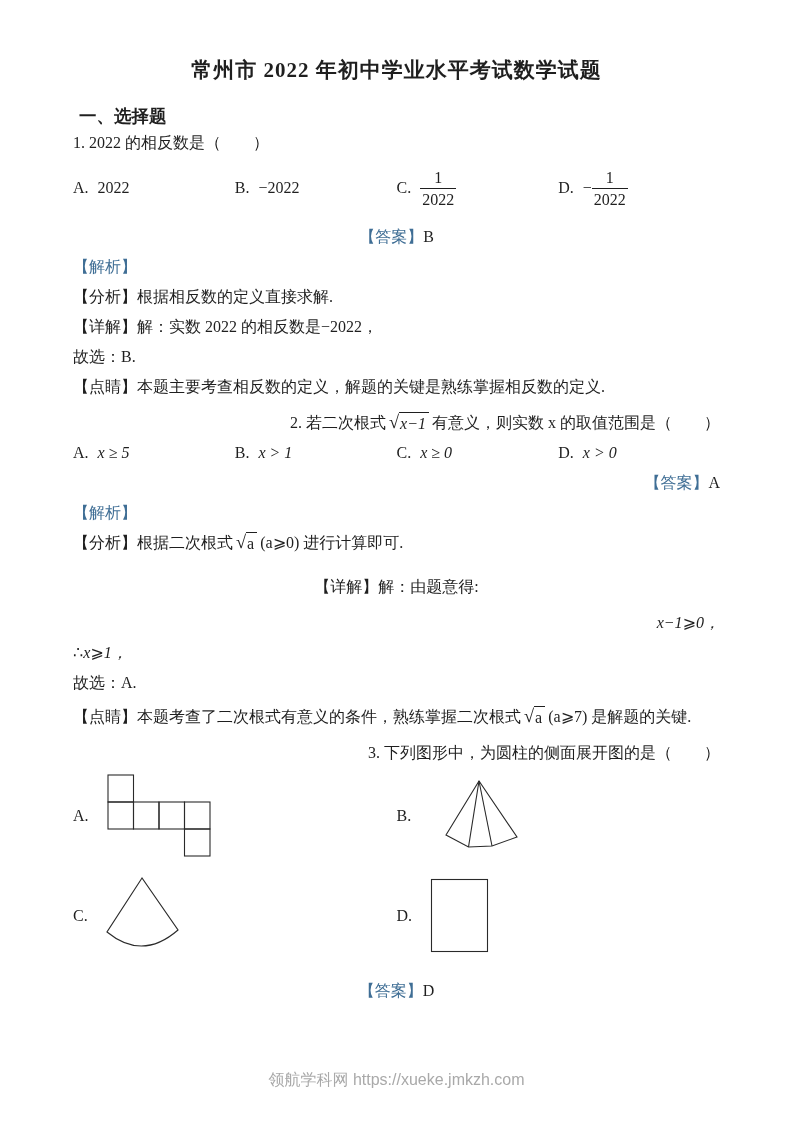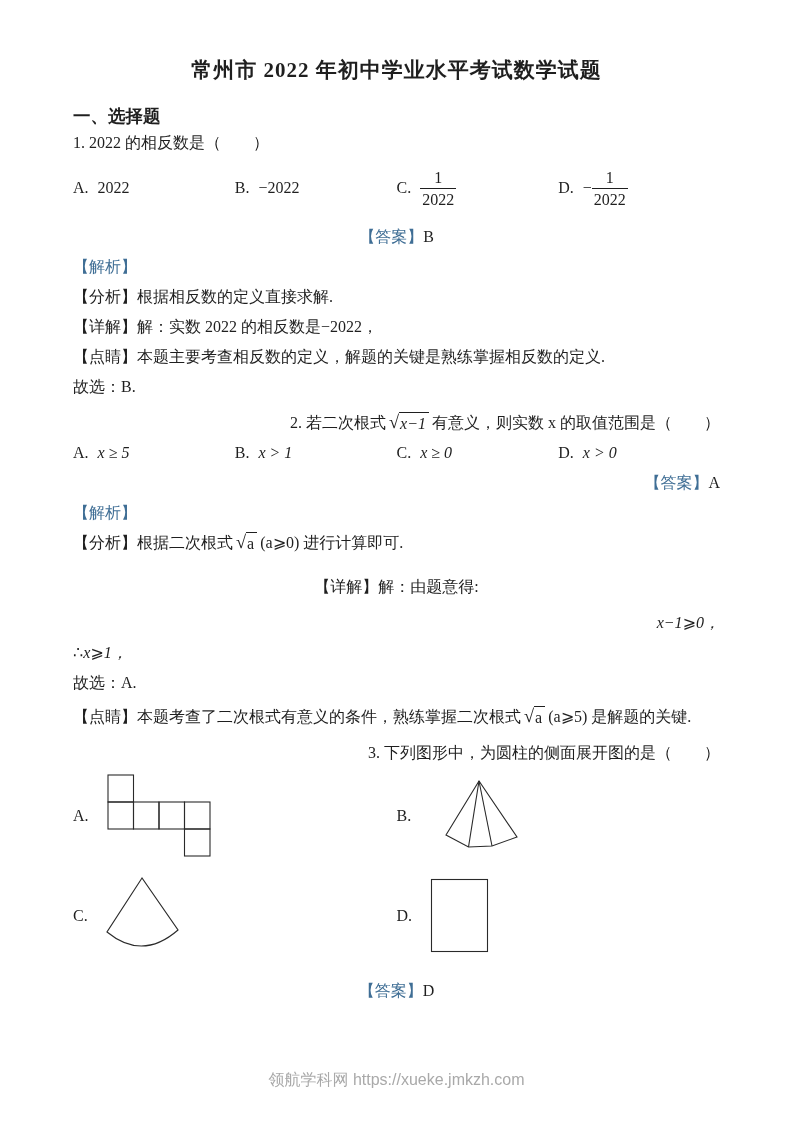--- a/index.html
+++ b/index.html
@@ -3,21 +3,21 @@
 <meta charset="utf-8">
 <style>
   html,body { margin:0; padding:0; background:#ffffff; }
   .page {
     position:relative; width:793px; height:1122px; background:#fff;
     font-family:"Liberation Serif","DejaVu Serif","DejaVu Sans",serif;
     color:#1f1f1f; font-size:16px; overflow:hidden;
   }
   .content { padding:0 73px; }
   .title { margin:0; padding-top:56px; text-align:center; font-size:21px; font-weight:700; letter-spacing:1px; }
-  .section-heading { margin:20px 0 0; font-size:17.5px; font-weight:700; line-height:24px; }
+  .section-heading { margin:20px 6px 0; font-size:17.5px; font-weight:700; line-height:24px; }
   .line { margin:0; line-height:30px; }
   .mt4 { margin-top:4px; } .mt6 { margin-top:6px;text-align:right; }
   .mt10 { margin-top:10px;text-align:center; } .mt14 { margin-top:14px;text-align:center; } .mt16 { }
   .blue { color:#3f6e95; }
   .opts { display:flex; align-items:center; margin-top:6px; }
   .opts.tall { min-height:48px; }
   .opt { width:25%; display:flex; align-items:center; }
   .olabel { margin-right:9px; }
   .oval { display:inline-flex; align-items:center; }
   .mathv { font-style:italic; }
@@ -82,22 +82,22 @@
     </div>
 
     <p class="line mt10">
       <span class="blue">【答案】</span><span>B</span>
     </p>
     <p class="line">
       <span class="blue">【解析】</span>
     </p>
     <p class="line">【分析】根据相反数的定义直接求解.</p>
     <p class="line">【详解】解：实数 2022 的相反数是−2022，</p>
+    <p class="line">故选：B.</p>
     <p class="line">【点睛】本题主要考查相反数的定义，解题的关键是熟练掌握相反数的定义.</p>
-    <p class="line">故选：B.</p>
 
     <p class="line mt6">
       <span>2. 若二次根式</span><span class="sqrt">
           <span class="rad">√</span>
           <span class="rc mathv">x−1</span>
         </span><span>有意义，则实数 x 的取值范围是（　　）</span>
     </p>
 
     <div class="opts">
       <div class="opt">
@@ -131,21 +131,21 @@
         </span><span>(a⩾0) 进行计算即可.</span>
     </p>
     <p class="line mt14">【详解】解：由题意得:</p>
     <p class="line mt6 mathv">x−1⩾0，</p>
     <p class="line mathv">∴x⩾1，</p>
     <p class="line">故选：A.</p>
     <p class="line mt4">
       <span>【点睛】本题考查了二次根式有意义的条件，熟练掌握二次根式</span><span class="sqrt">
           <span class="rad">√</span>
           <span class="rc">a</span>
-        </span><span>(a⩾5) 是解题的关键.</span>
+        </span><span>(a⩾7) 是解题的关键.</span>
     </p>
 
     <p class="line mt6">3. 下列图形中，为圆柱的侧面展开图的是（　　）</p>
 
     <div class="fig-row r1">
       <div class="fig-cell">
         <span class="olabel">A.</span>
         <svg class="fig" width="104" height="84" viewBox="0 0 104 84">
           <rect x="1" y="1" width="25.5" height="27"></rect>
           <rect x="1" y="28" width="25.5" height="27"></rect>

